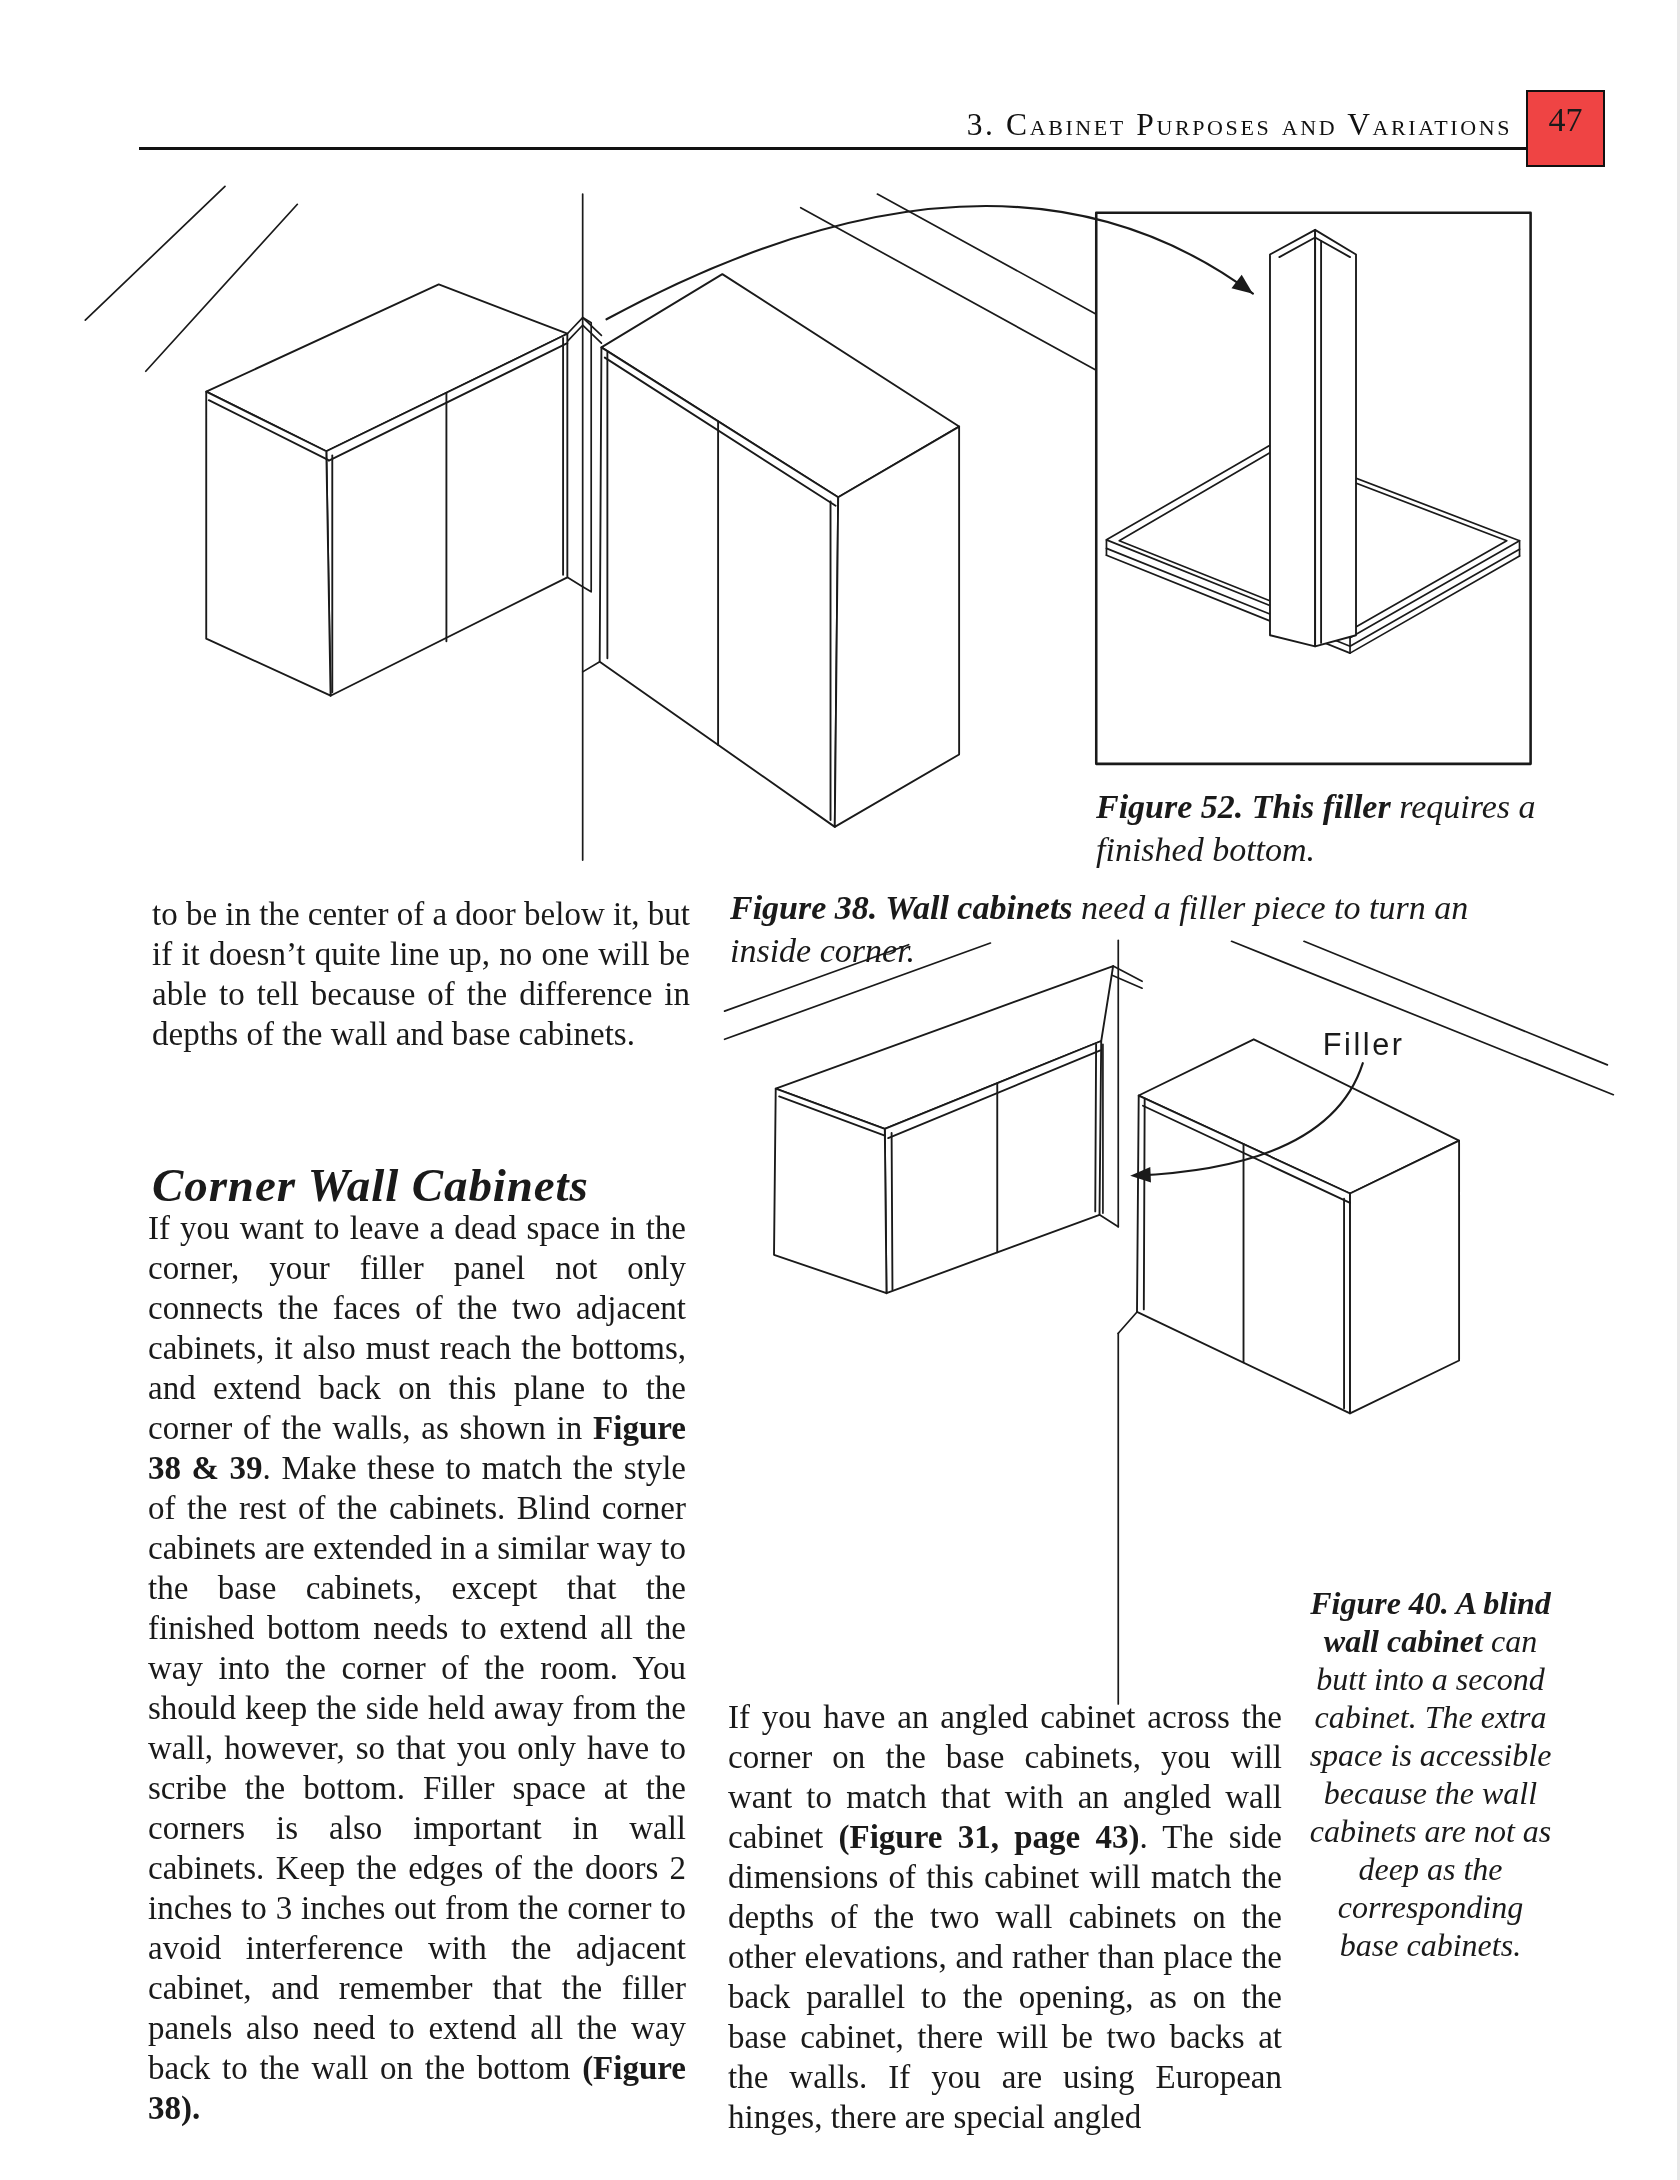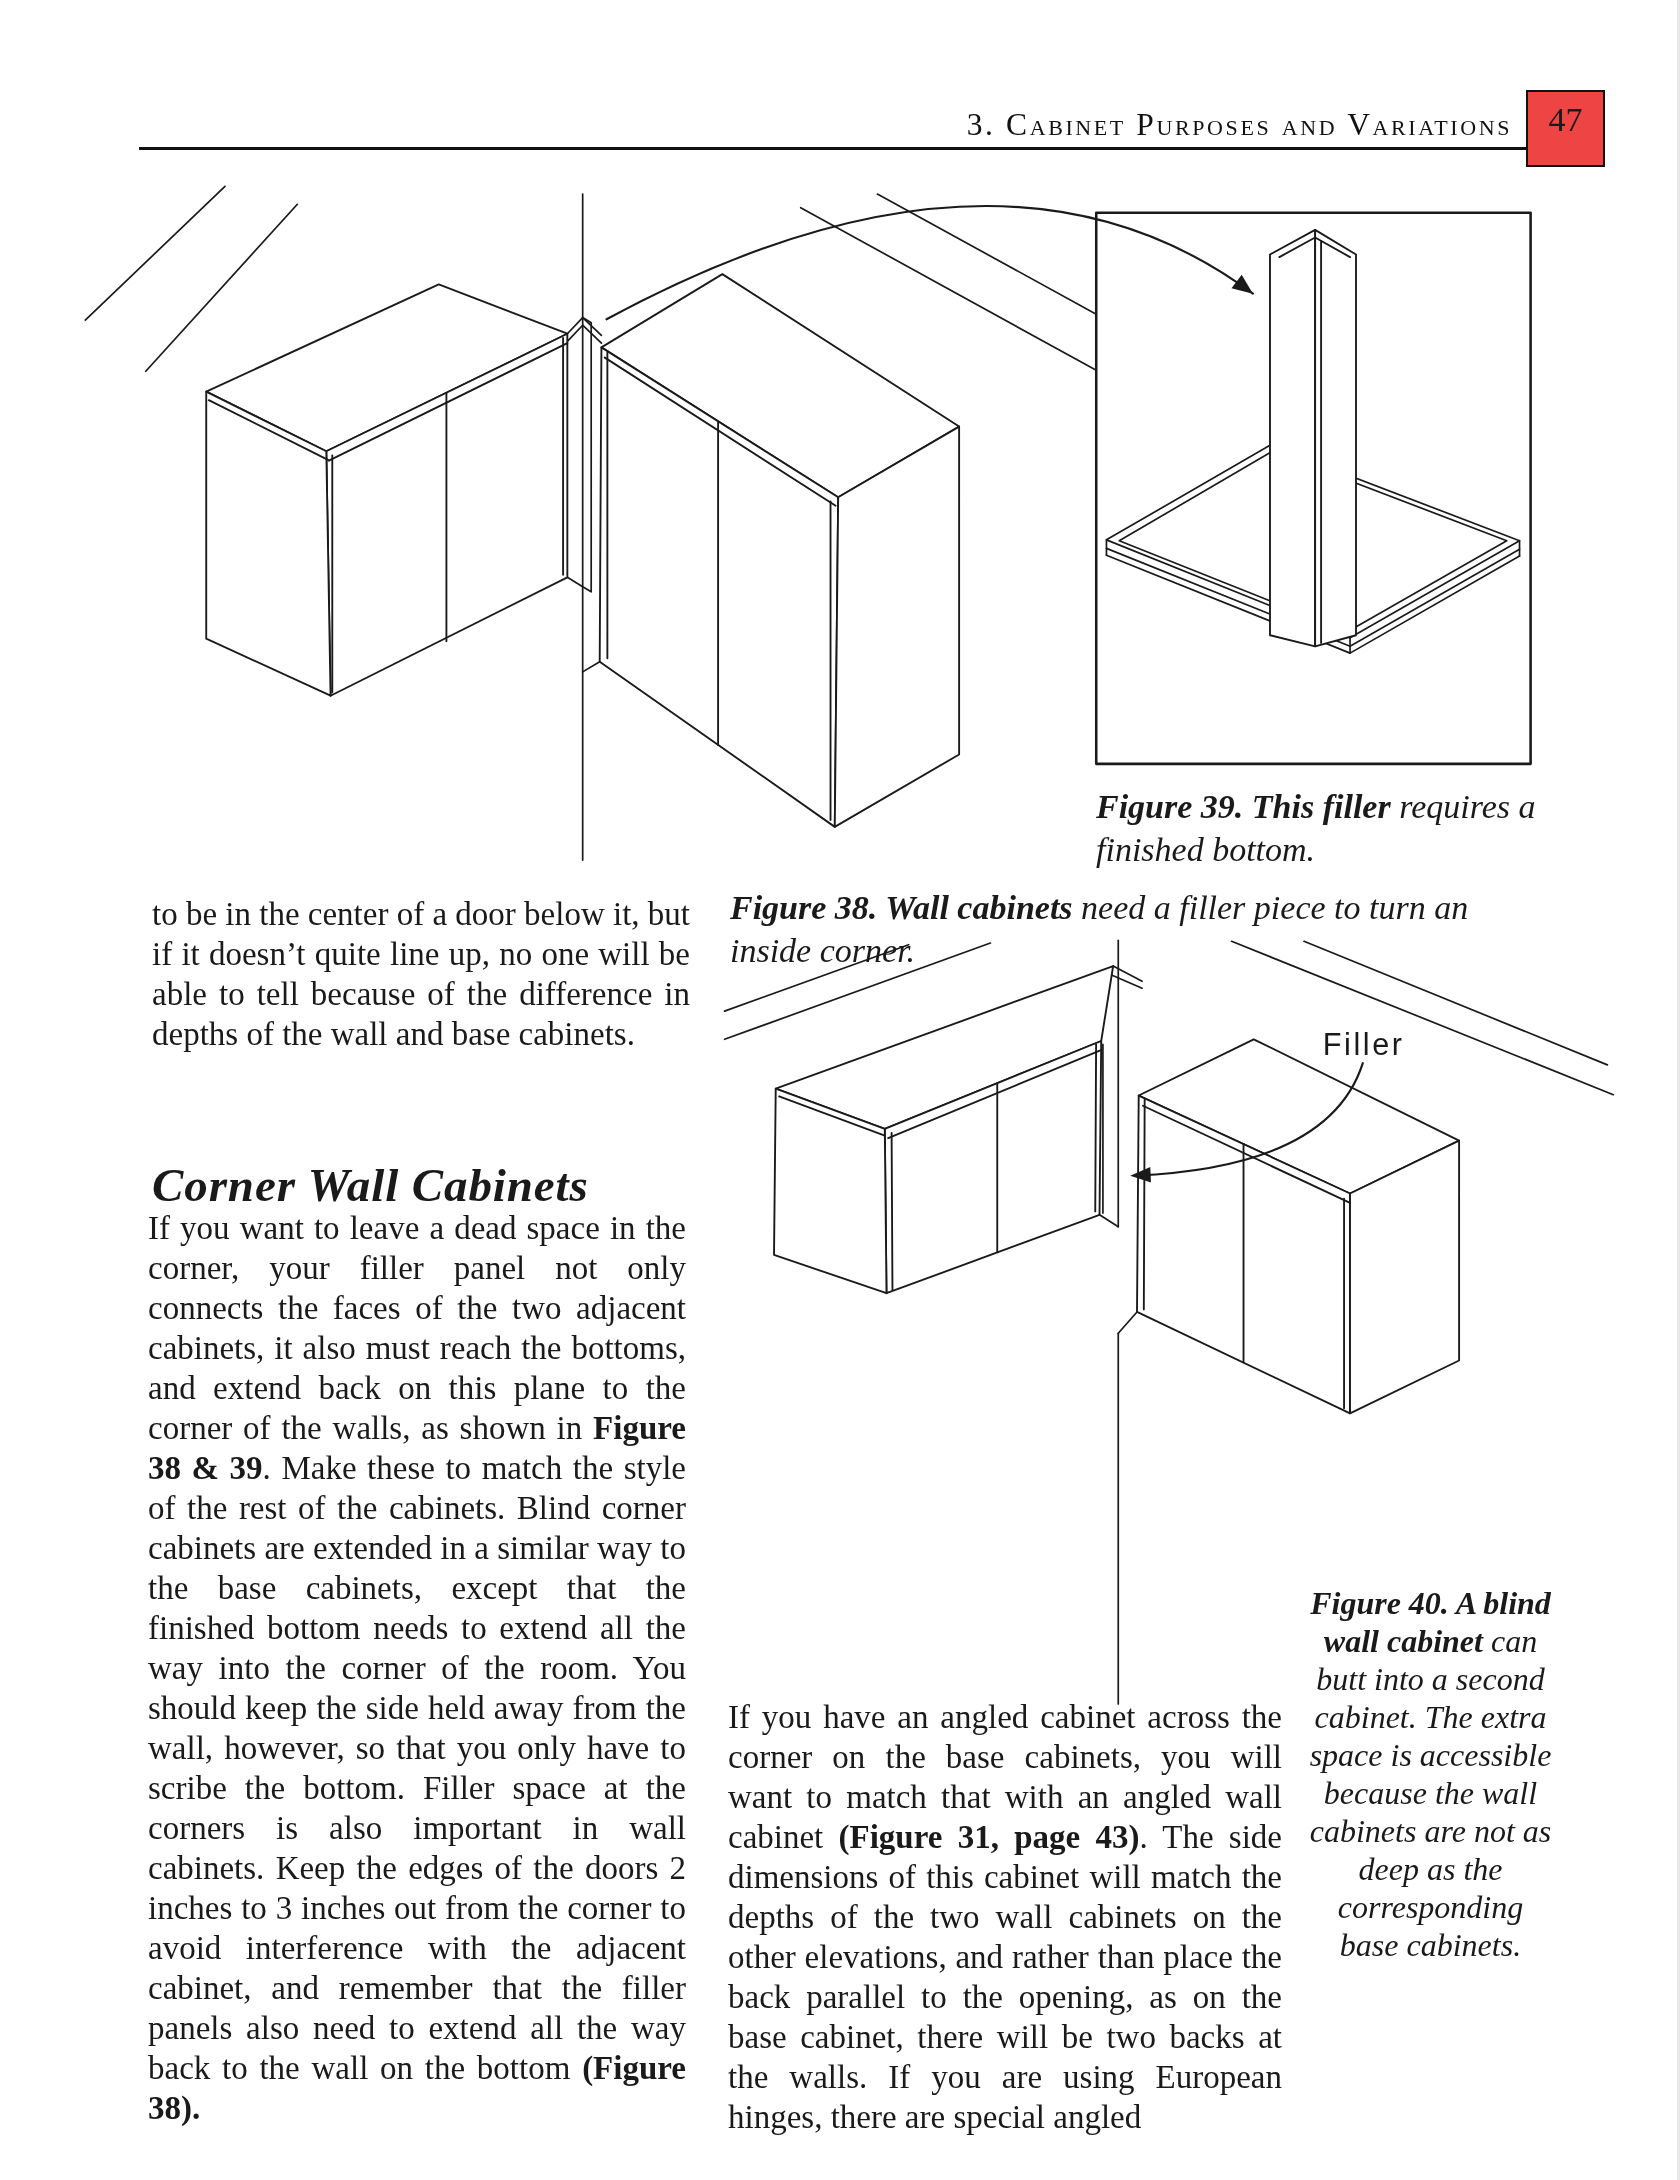--- a/index.html
+++ b/index.html
@@ -117,21 +117,21 @@
           <line x1="1456" y1="68" x2="1456" y2="540"></line>
         </g>
       </g>
 
       <path stroke-width="2.5" d="M617,160 Q1080,-90 1376,130"></path>
       <polygon fill="#1a1a1a" stroke="none" points="1376,130 1350.8,123.7 1362.8,107.7"></polygon>
     </g>
   </svg>
 
   <div class="abs caption" style="top:785px;left:1096px;width:460px;">
-    <b>Figure 39. This filler</b><span> requires a finished bottom.</span>
+    <b>Figure 52. This filler</b><span> requires a finished bottom.</span>
   </div>
   <div class="abs caption" style="top:886px;left:730px;width:818px;">
     <b>Figure 38.  Wall cabinets</b><span> need a filler piece to turn an inside corner.</span>
   </div>
 
   <div class="abs body-text" style="top:894px;left:152px;width:538px;">
     <span>to be in the center of a door below it, but if it doesn’t quite line up, no one will be able to tell because of the difference in depths of the wall and base cabinets.</span>
   </div>
 
   <div class="abs section-heading" style="top:1158px;left:152px;width:545px;">Corner Wall Cabinets</div>

